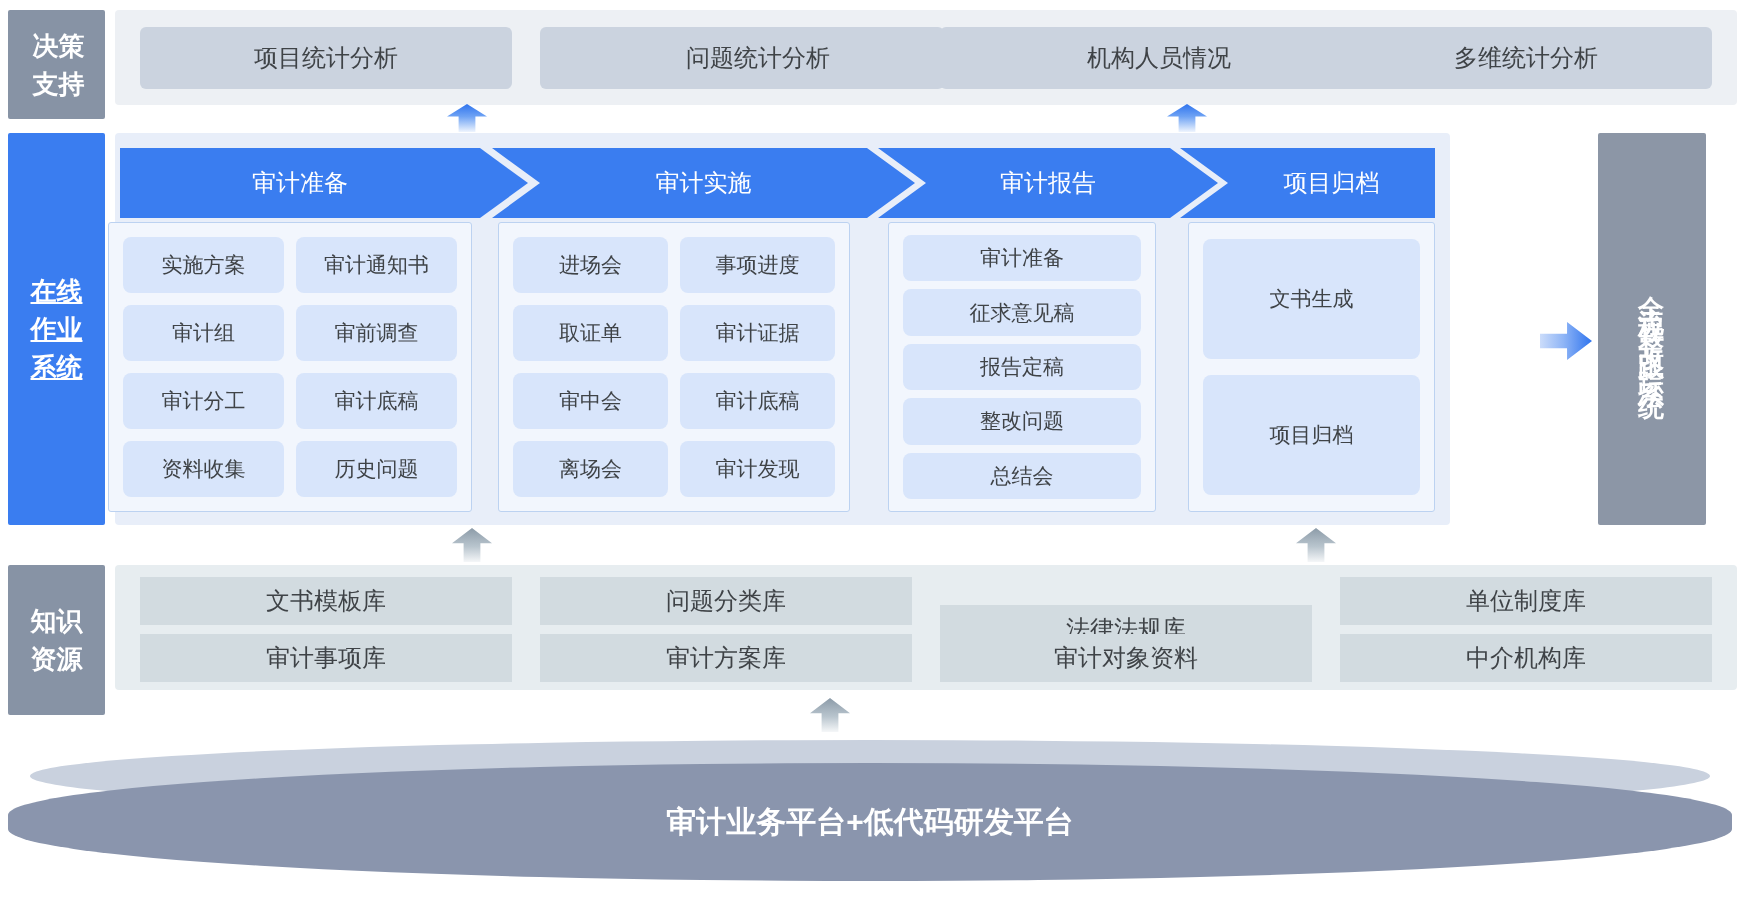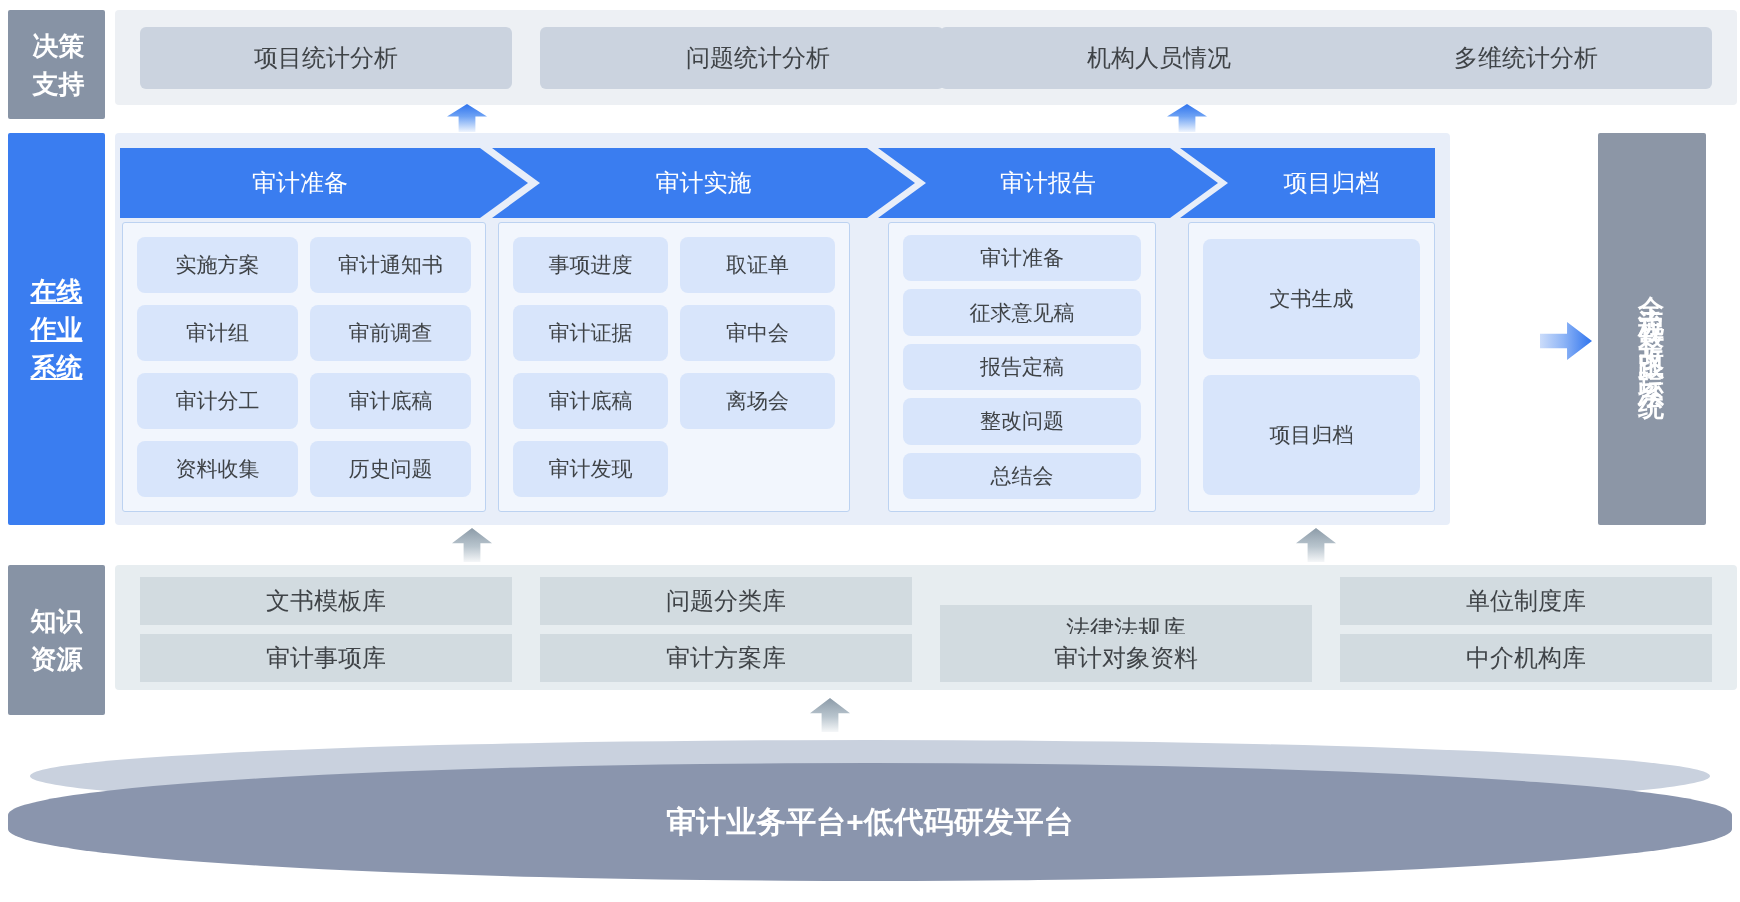--- a/index.html
+++ b/index.html
@@ -82,35 +82,36 @@
   <div class="vlabel lab-blue" style="top:133px;height:392px;text-decoration:underline;">
     <span class="wrap2">在线作业系统</span>
   </div>
   <div class="main-panel"></div>
 
   <div class="stage-head chev-first" style="left:120px;width:408px;">审计准备</div>
   <div class="stage-head chev-mid" style="left:492px;width:423px;">审计实施</div>
   <div class="stage-head chev-mid" style="left:878px;width:340px;">审计报告</div>
   <div class="stage-head chev-last" style="left:1180px;width:255px;">项目归档</div>
 
-  <div class="stage-box" style="left:122px;width:364px;">
+  <div class="stage-box" style="left:108px;width:364px;">
     <div class="grid2">
       <div class="sitem">实施方案</div>
       <div class="sitem">审计通知书</div>
       <div class="sitem">审计组</div>
       <div class="sitem">审前调查</div>
       <div class="sitem">审计分工</div>
       <div class="sitem">审计底稿</div>
       <div class="sitem">资料收集</div>
       <div class="sitem">历史问题</div>
     </div>
   </div>
 
   <div class="stage-box" style="left:498px;width:352px;">
     <div class="grid2">
+      <div class="sitem">进场会</div>
       <div class="sitem">事项进度</div>
       <div class="sitem">取证单</div>
       <div class="sitem">审计证据</div>
       <div class="sitem">审中会</div>
       <div class="sitem">审计底稿</div>
       <div class="sitem">离场会</div>
       <div class="sitem">审计发现</div>
     </div>
   </div>
 

